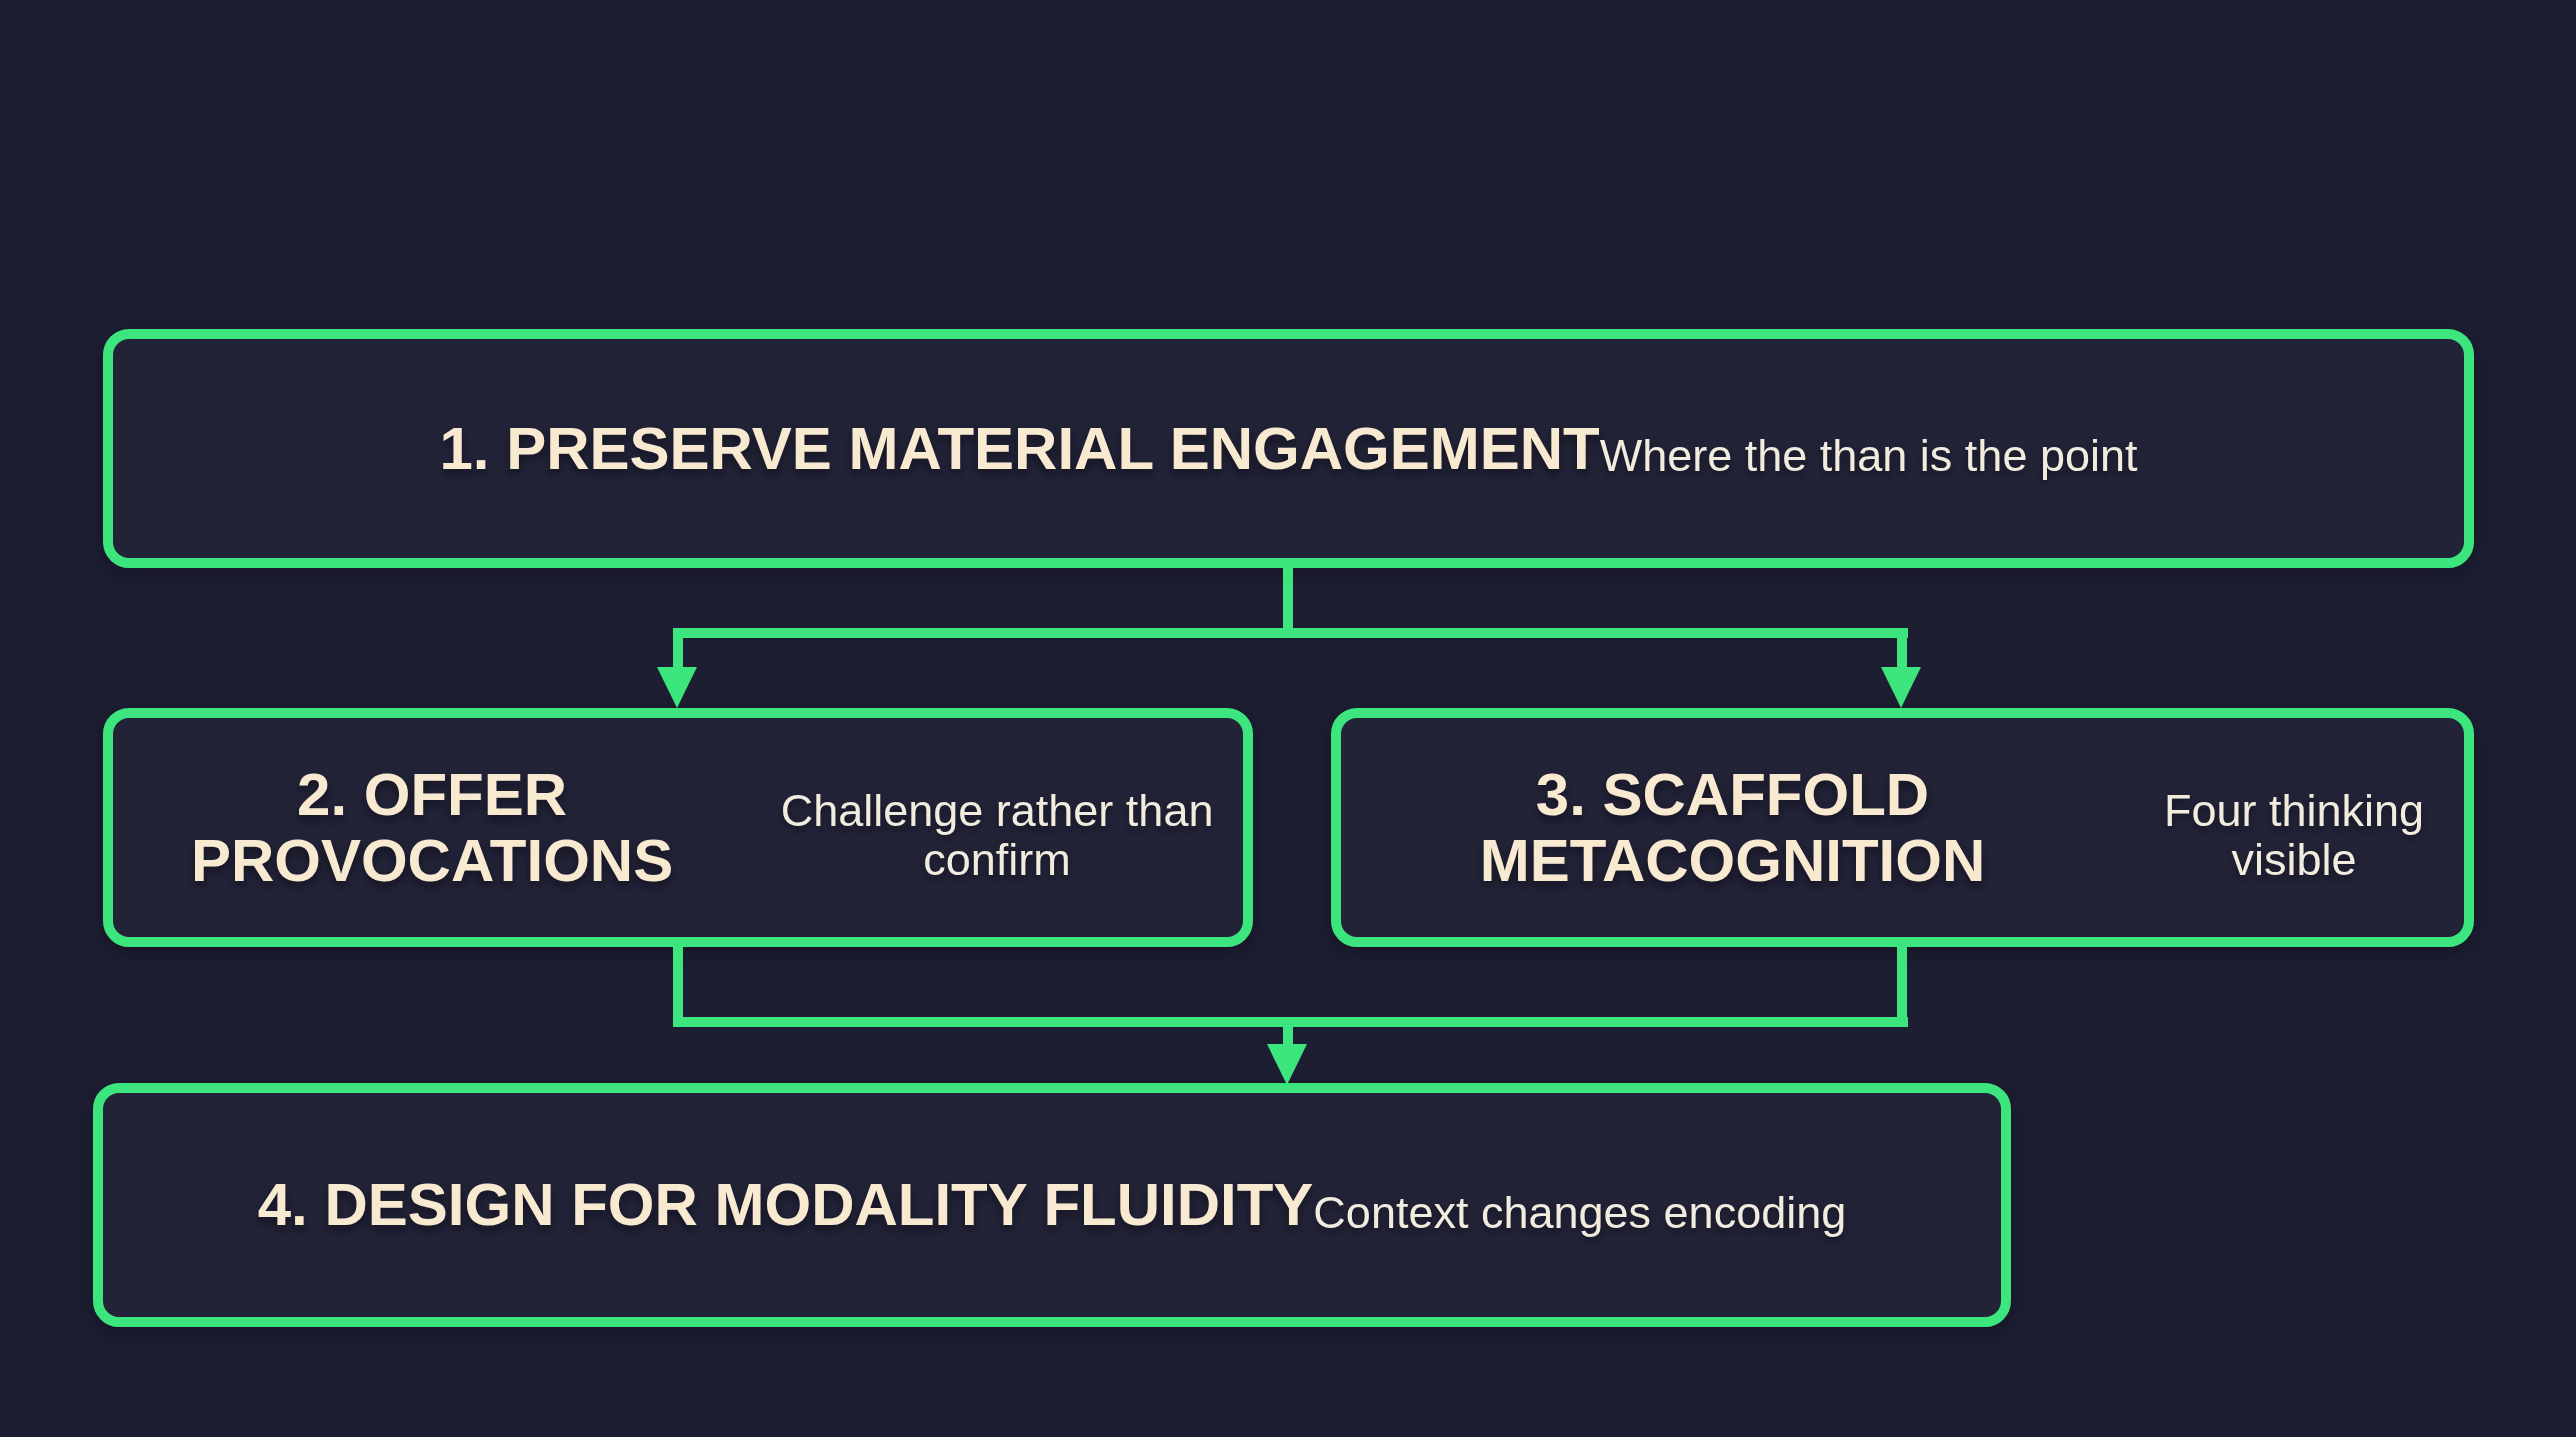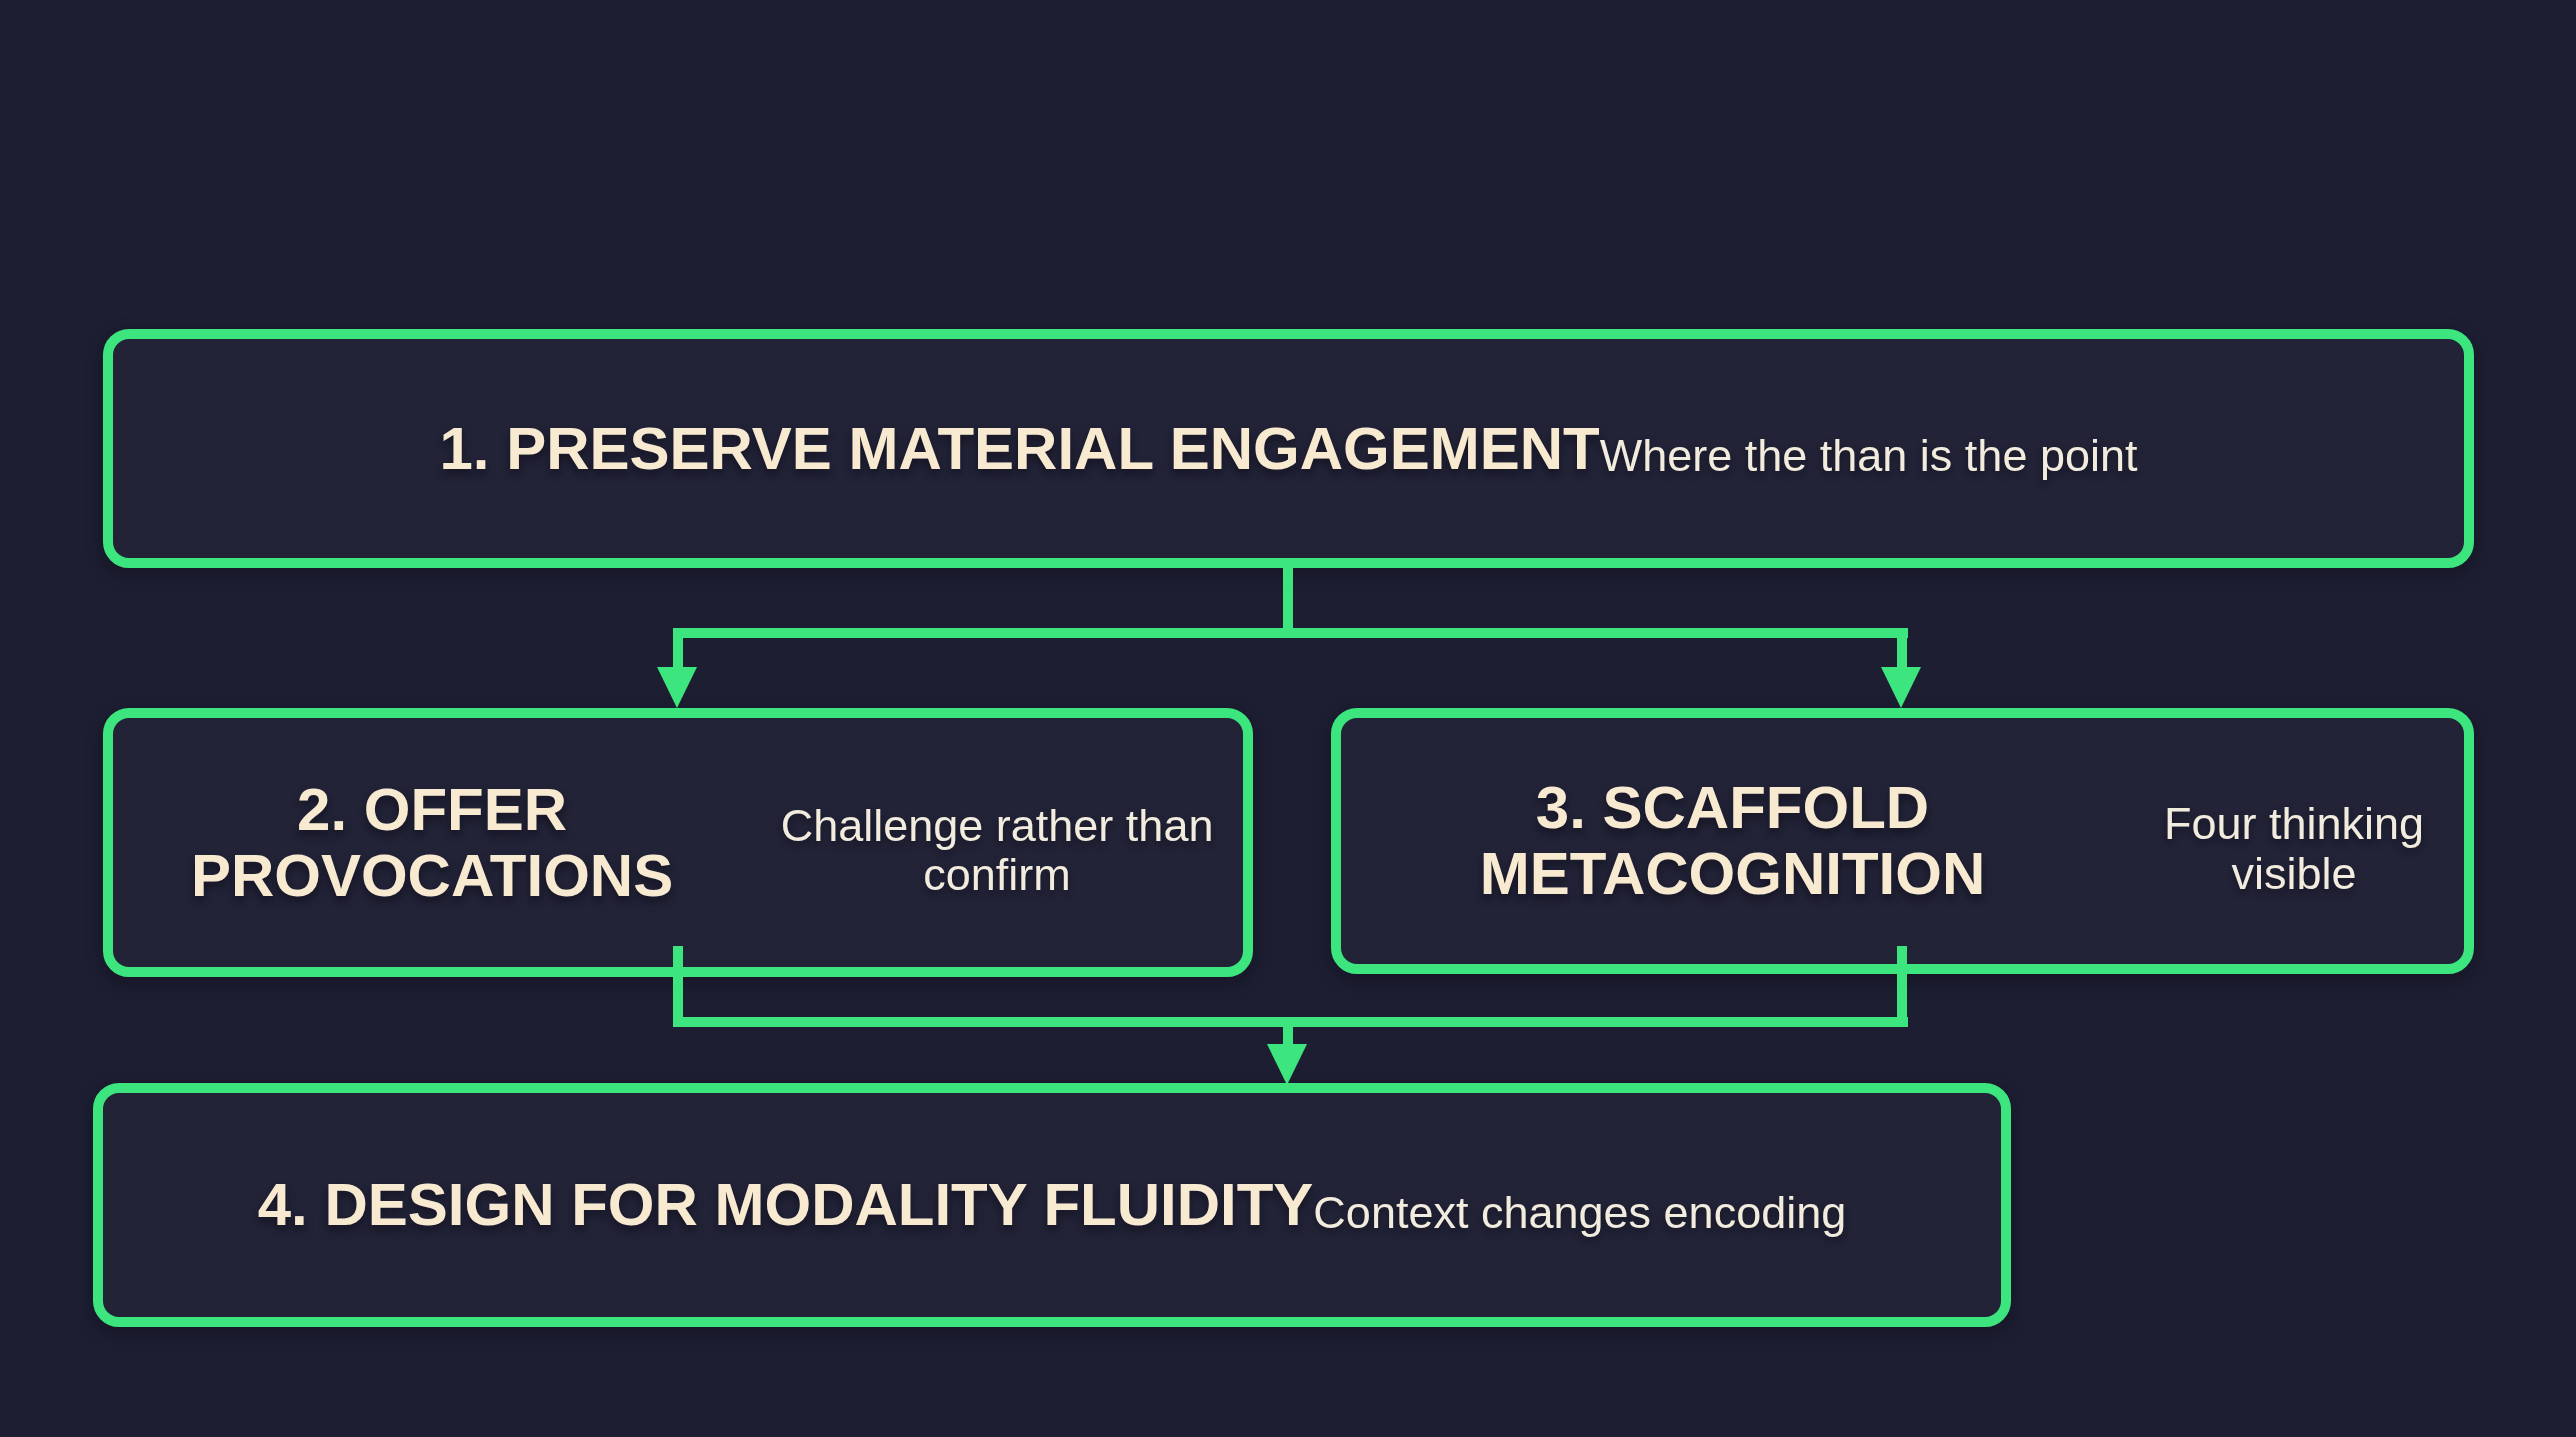--- a/index.html
+++ b/index.html
@@ -66,22 +66,22 @@
   }
   .node p {
     margin: 15px 0 0 0;
     font-size: 45px;
     font-weight: 400;
     color: var(--cream2);
     line-height: 1.1;
     text-shadow: 0 3.7px 7.5px rgba(8,8,18,0.5);
   }
   .node-1 { left: 103px; top: 329px;  width: 2371px; height: 239px; }
-  .node-2 { left: 103px; top: 708px;  width: 1150px; height: 269px; }
-  .node-3 { left: 1331px; top: 708px; width: 1143px; height: 266px; align-items: center; }
+  .node-2 { left: 103px; top: 708px;  width: 1150px; height: 239px; }
+  .node-3 { left: 1331px; top: 708px; width: 1143px; height: 239px; align-items: center; }
   .node-4 { left: 93px; top: 1083px; width: 1918px; height: 244px; }
 
   
   .line {
     position: absolute;
     background: var(--green);
   }
   .stub-top        { left: 1283px; top: 567px;  width: 10.3px;   height: 71px; }
   .branch-h        { left: 673px;  top: 628px;  width: 1235px; height: 10.3px; }
   .drop-left       { left: 673px;  top: 628px;  width: 10.3px;   height: 43px; }

